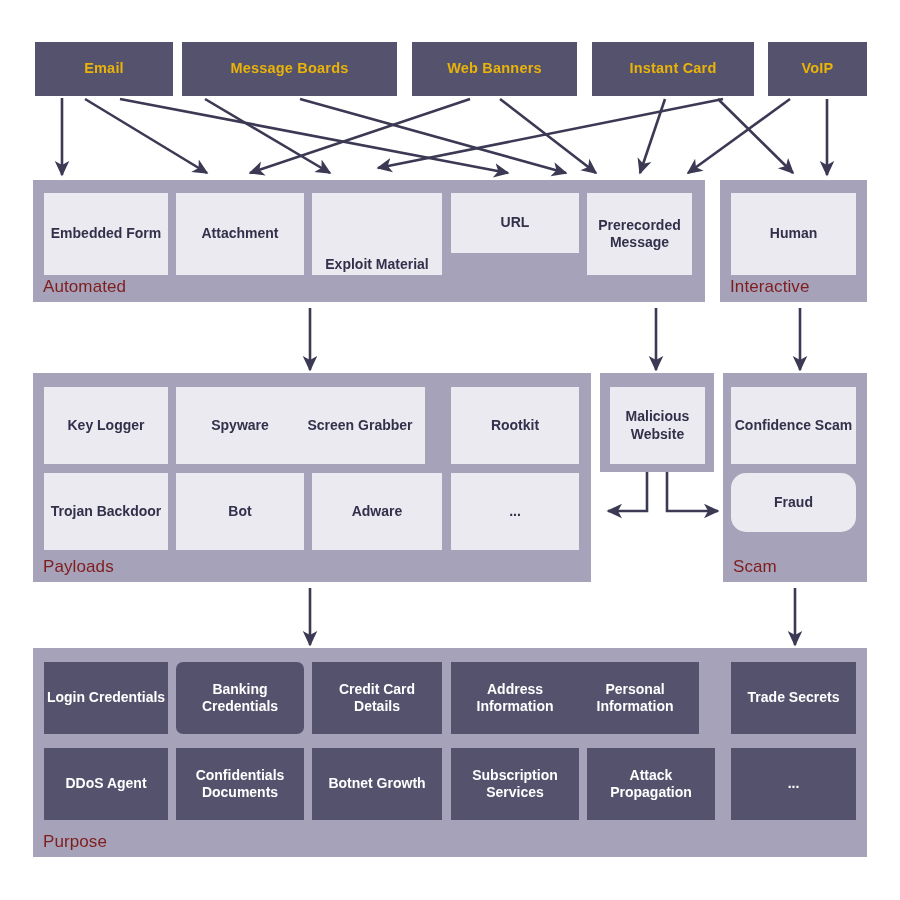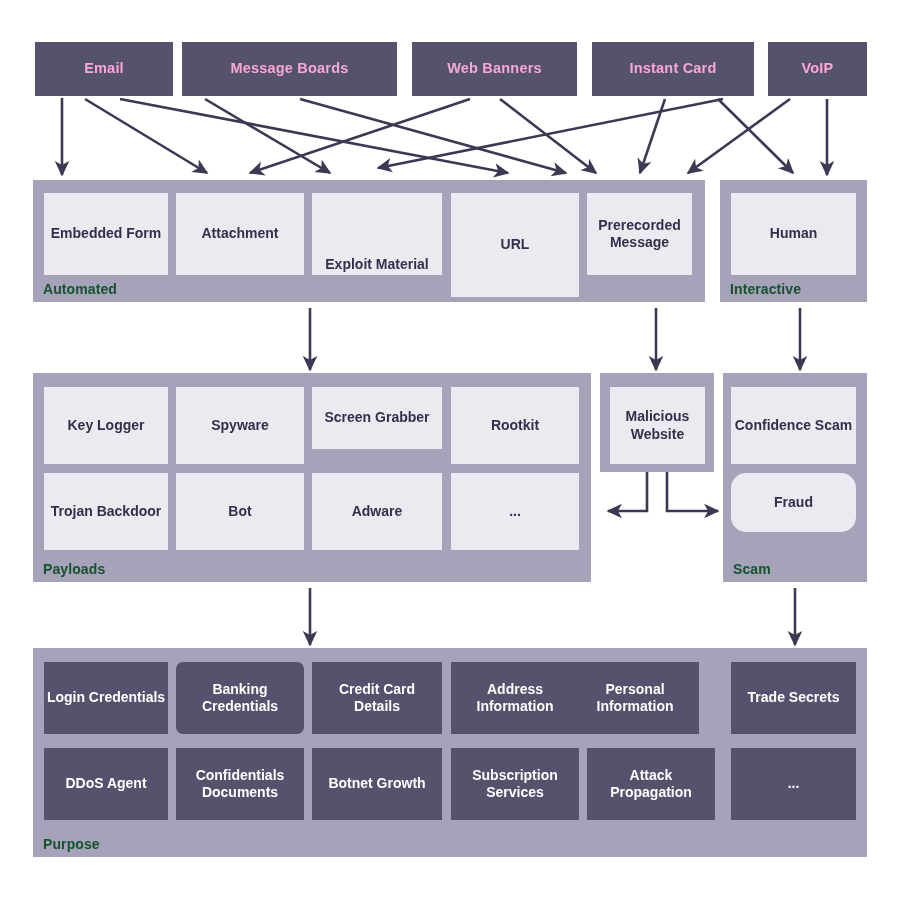--- a/index.html
+++ b/index.html
@@ -15,40 +15,40 @@
     width: 900px;
     height: 900px;
     background: #ffffff;
     overflow: hidden;
   }
   .abs { position: absolute; box-sizing: border-box; }
 
   
   .chan-box {
     background: #55526e;
-    color: #f9a8d4;
+    color: #eab308;
     display: flex;
     align-items: center;
     justify-content: center;
     text-align: center;
     font-size: 14.5px;
     font-weight: bold;
     letter-spacing: 0.2px;
     line-height: 1.2;
   }
 
   
   .band {
     background: #a5a2b9;
   }
   .band-label {
     position: absolute;
-    color: #14532d;
-    font-size: 14px;
-    font-weight: bold;
+    color: #7f1d1d;
+    font-size: 17px;
+    font-weight: normal;
     letter-spacing: 0.1px;
     left: 10px;
     bottom: 5px;
     white-space: nowrap;
   }
 
   
   .cell-light {
     background: #eaeaf0;
     color: #32304a;
@@ -160,21 +160,21 @@
   </div>
   <div class="abs cell-light" style="left:44px; top:193px; width:124px; height:82px;">
     <span>Embedded Form</span>
   </div>
   <div class="abs cell-light" style="left:176px; top:193px; width:128px; height:82px;">
     <span>Attachment</span>
   </div>
   <div class="abs cell-light" style="left:312px; top:193px; width:130px; height:82px;align-items:flex-end;">
     <span>Exploit Material</span>
   </div>
-  <div class="abs cell-light" style="left:451px; top:193px; width:128px; height:104px;">
+  <div class="abs cell-light" style="left:451px; top:193px; width:128px; height:60px;">
     <span>URL</span>
   </div>
   <div class="abs cell-light" style="left:587px; top:193px; width:105px; height:82px;">
     <span>Prerecorded Message</span>
   </div>
 
   <div class="abs band" style="left:720px; top:180px; width:147px; height:122px;">
     <span class="band-label">Interactive</span>
   </div>
   <div class="abs cell-light" style="left:731px; top:193px; width:125px; height:82px;">
@@ -183,21 +183,21 @@
 
   <div class="abs band" style="left:33px; top:373px; width:558px; height:209px;">
     <span class="band-label">Payloads</span>
   </div>
   <div class="abs cell-light" style="left:44px; top:387px; width:124px; height:77px;">
     <span>Key Logger</span>
   </div>
   <div class="abs cell-light" style="left:176px; top:387px; width:128px; height:77px;">
     <span>Spyware</span>
   </div>
-  <div class="abs cell-light" style="left:312px; top:387px; width:130px; height:62px;">
+  <div class="abs cell-light" style="left:295px; top:387px; width:130px; height:77px;">
     <span>Screen Grabber</span>
   </div>
   <div class="abs cell-light" style="left:451px; top:387px; width:128px; height:77px;">
     <span>Rootkit</span>
   </div>
   <div class="abs cell-light" style="left:44px; top:473px; width:124px; height:77px;">
     <span>Trojan Backdoor</span>
   </div>
   <div class="abs cell-light" style="left:176px; top:473px; width:128px; height:77px;">
     <span>Bot</span>

